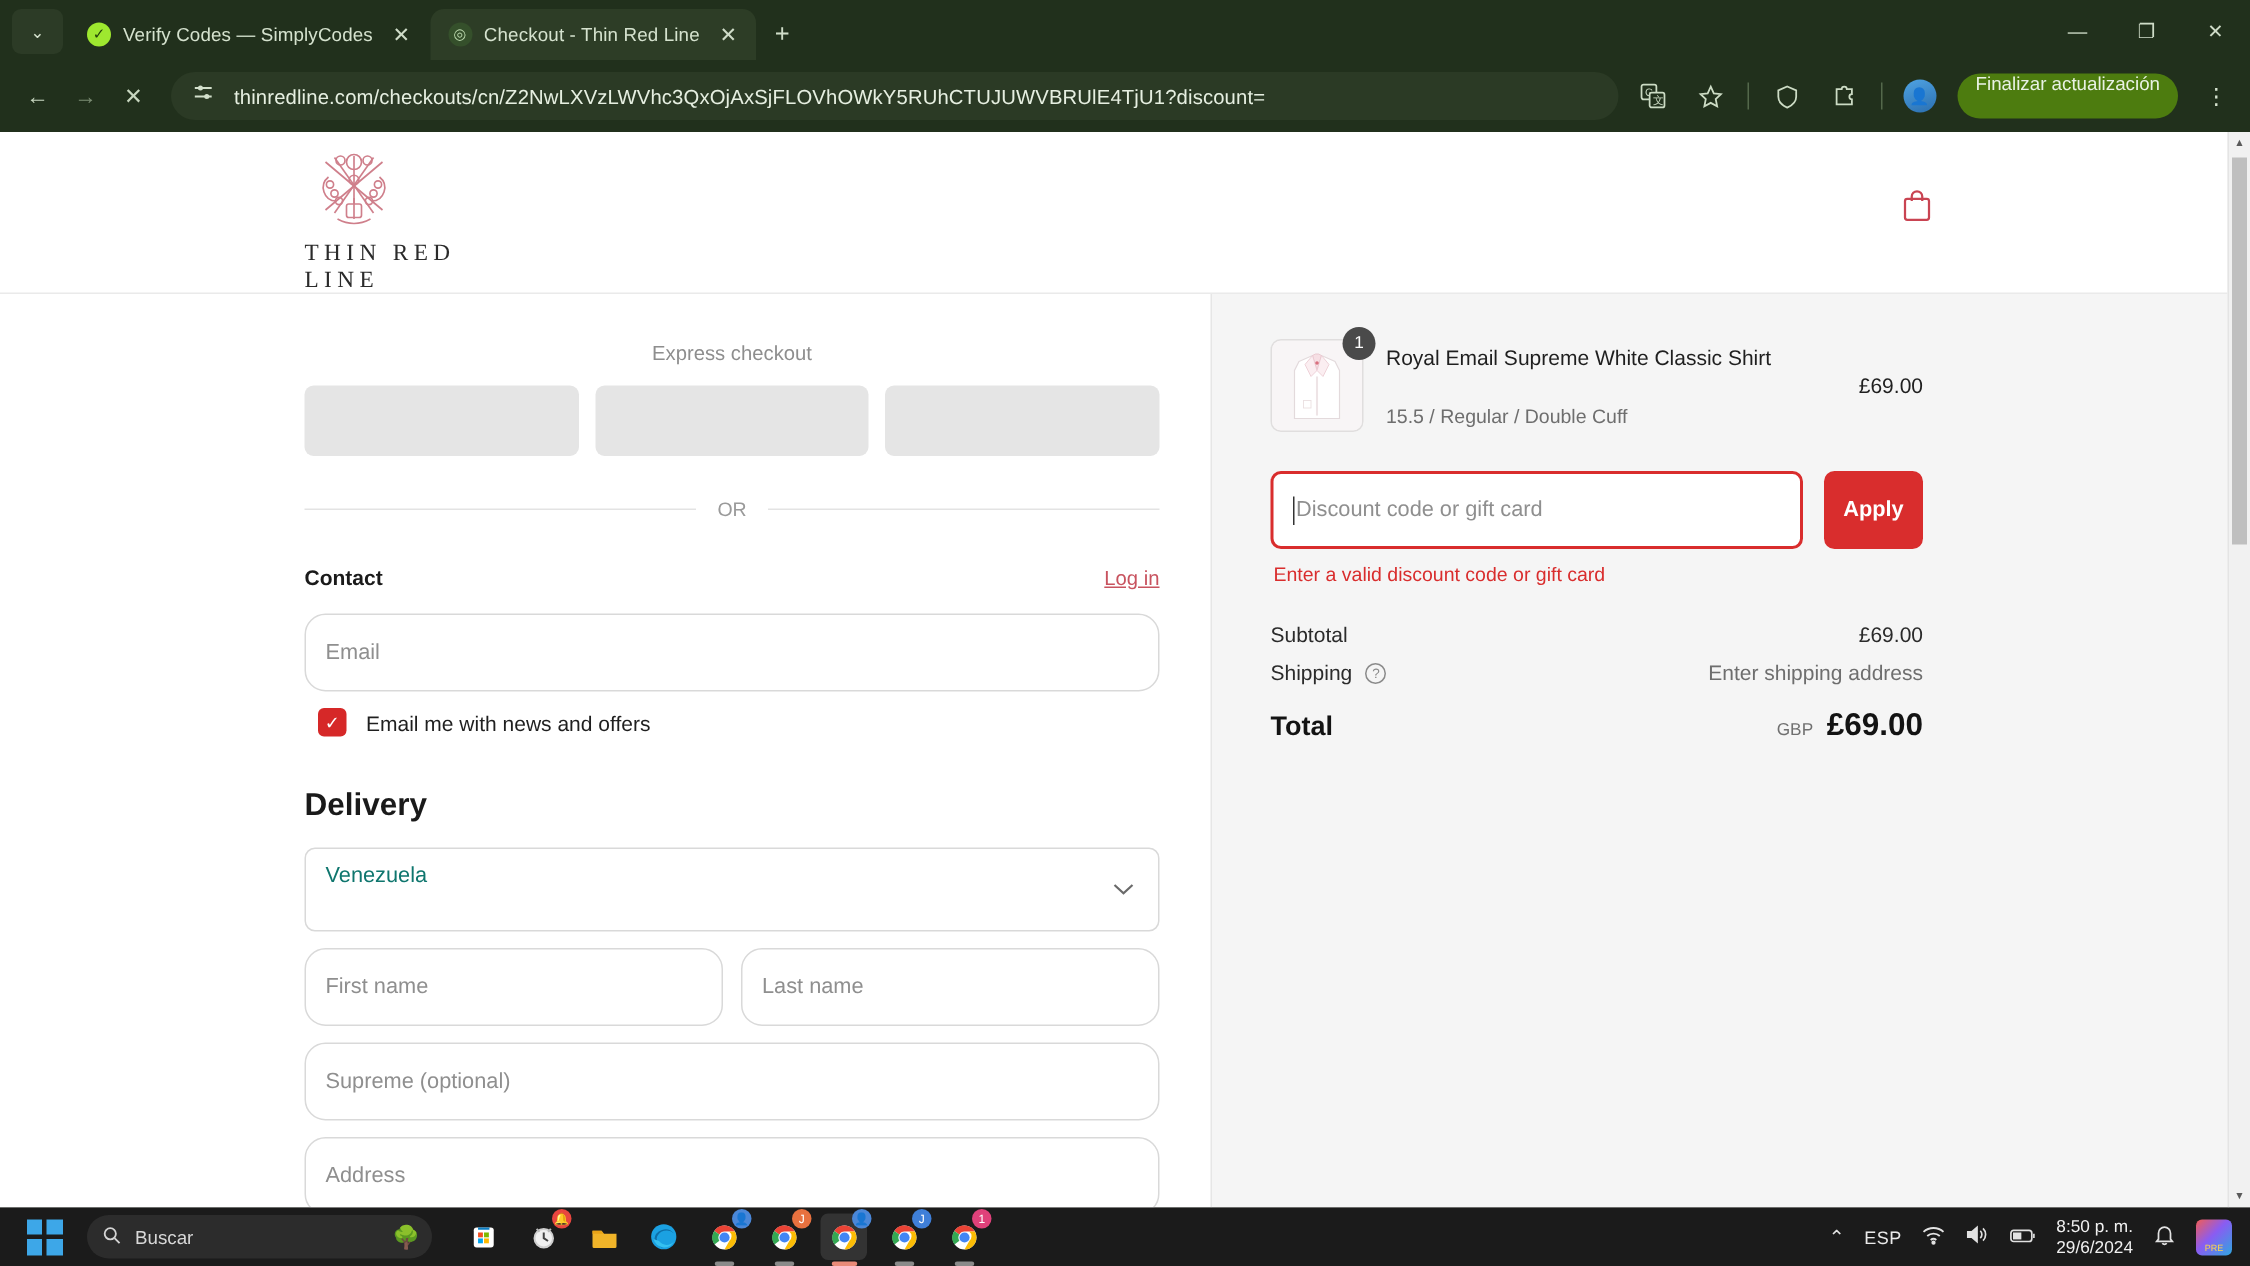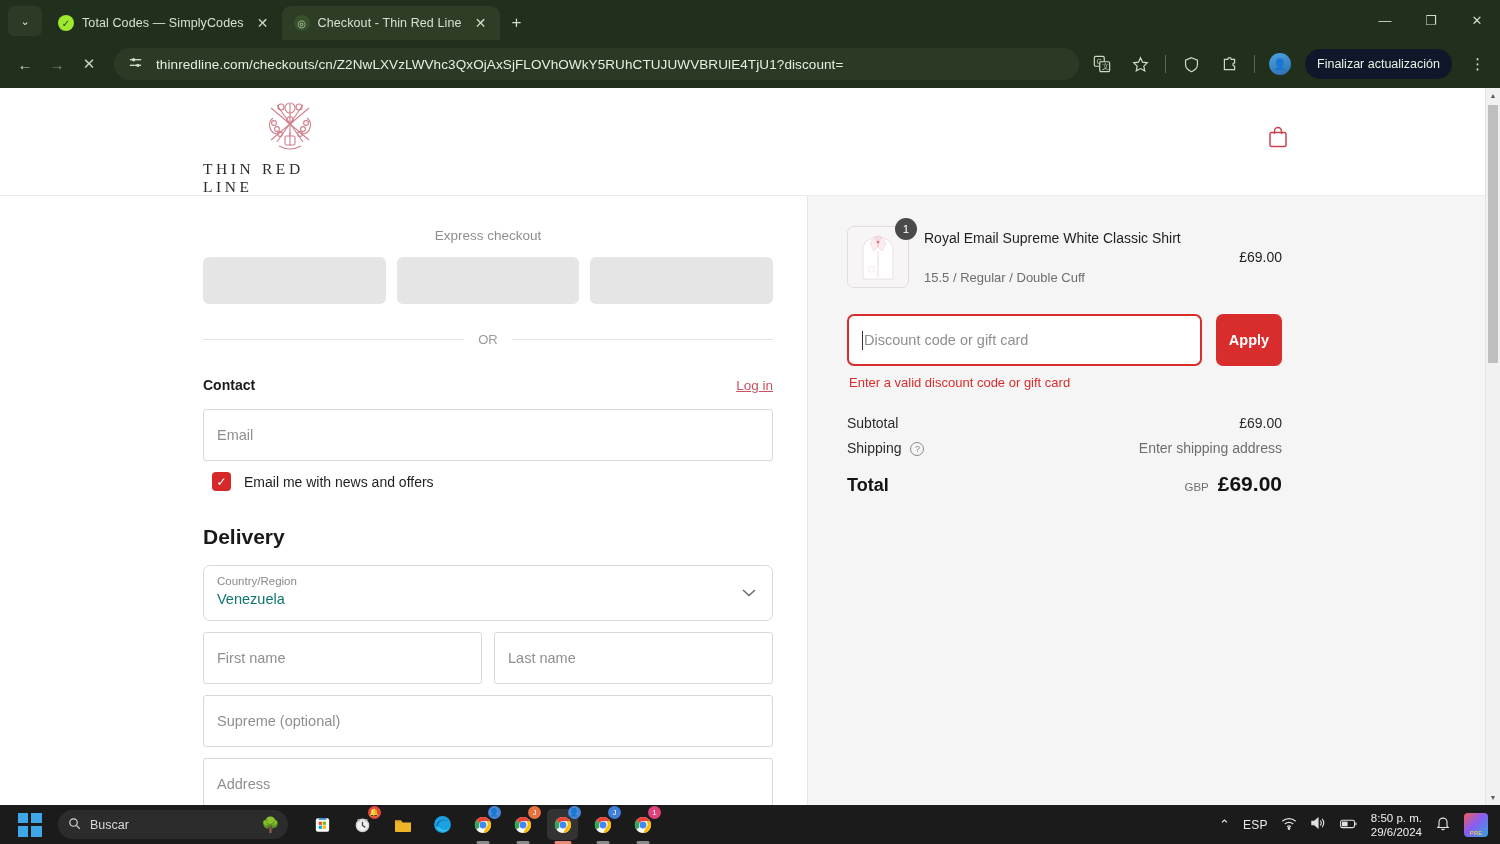--- a/index.html
+++ b/index.html
@@ -87,41 +87,41 @@
     color: #ccdbc4; flex: 0 0 26px;
   }
   .tb-sep { width: 1px; height: 18px; background: #54684b; }
   .profile-av {
     width: 22px; height: 22px; border-radius: 50%;
     background: linear-gradient(160deg, #4fa3e3 0%, #2b6fb0 100%);
     display: flex; align-items: center; justify-content: center;
     font-size: 11px; color: #fff;
   }
   .update-btn {
-    height: 30px; border-radius: 15px; background: #0f172a;
-    display: flex; align-items: center; padding: 0 12px;
+    height: 30px; border-radius: 15px; background: #4d7c0f;
+    display: flex; align-items: flex-start; padding: 0 12px;
     color: #e9f2e4; font-size: 12.5px; white-space: nowrap;
   }
   .kebab { color: #d5e2ce; font-size: 15px; padding: 0 6px; letter-spacing: -1px; }
 
   
   .viewport {
     position: absolute; left: 0; top: 88px;
     width: 1500px; height: 717px; background: #fff; overflow: hidden;
   }
   .page { position: relative; width: 1485px; height: 717px; background: #fff; }
 
   .site-header {
     height: 108px; background: #fff; border-bottom: 1px solid #eaeaea;
     display: flex; align-items: center; position: relative;
   }
   .logo-wrap {
     position: absolute; left: 203px; top: 8px;
     width: 120px; display: flex; flex-direction: column;
-    align-items: flex-end; gap: 2px;
+    align-items: flex-start; gap: 2px;
   }
   .crest { width: 66px; height: 62px; }
   .logo-word {
     font-family: "Liberation Serif", serif;
     font-size: 15.5px; letter-spacing: 3.6px; color: #2b2b2b;
   }
   .logo-sub {
     font-family: "Liberation Sans", sans-serif;
     font-size: 5.5px; letter-spacing: 1.6px; color: #9b6b70; margin-top: 1px;
   }
@@ -157,21 +157,21 @@
   
   .sec-head {
     display: flex; align-items: baseline; justify-content: space-between;
     margin-bottom: 16px;
   }
   .sec-title { font-size: 14px; font-weight: bold; color: #1a1a1a; }
   .login-link {
     font-size: 13.5px; color: #c8535f; text-decoration: underline;
   }
   .field {
-    height: 52px; border: 1px solid #d9d9d9; border-radius: 3px;
+    height: 52px; border: 1px solid #d9d9d9; border-radius: 14px;
     display: flex; align-items: center; padding: 0 13px;
     color: #8f8f8f; font-size: 14.5px; background: #fff;
     margin-bottom: 11px; position: relative;
   }
   .check-row {
     display: flex; align-items: center; gap: 13px; margin: 7px 0 0 9px;
   }
   .cbx {
     width: 19px; height: 19px; border-radius: 4px; background: #d62828;
     display: flex; align-items: center; justify-content: center;
@@ -323,21 +323,21 @@
 
 <div class="browser">
 
   <div class="tabstrip">
     <div class="tab-list-btn">
       <span>⌄</span>
     </div>
 
     <div class="tab inactive">
       <span class="tab-favicon fav-simplycodes">✓</span>
-      <span class="tab-title">Total Codes — SimplyCodes</span>
+      <span class="tab-title">Verify Codes — SimplyCodes</span>
       <span class="tab-close">✕</span>
     </div>
 
     <div class="tab active">
       <span class="tab-favicon fav-shopify">◎</span>
       <span class="tab-title">Checkout - Thin Red Line</span>
       <span class="tab-close">✕</span>
     </div>
 
     <div class="new-tab">
@@ -489,21 +489,20 @@
             <div class="check-row">
               <span class="cbx">
                 <span>✓</span>
               </span>
               <span class="check-lbl">Email me with news and offers</span>
             </div>
 
             <div class="delivery-title">Delivery</div>
 
             <div class="select-field">
-              <div class="select-lbl">Country/Region</div>
               <div class="select-val">Venezuela</div>
               <span class="chev">
                 <svg width="14" height="9" viewBox="0 0 14 9" fill="none" stroke="currentColor" stroke-width="1.5">
                   <polyline points="1,1.5 7,7 13,1.5"></polyline>
                 </svg>
               </span>
             </div>
 
             <div class="name-row">
               <div class="field">

